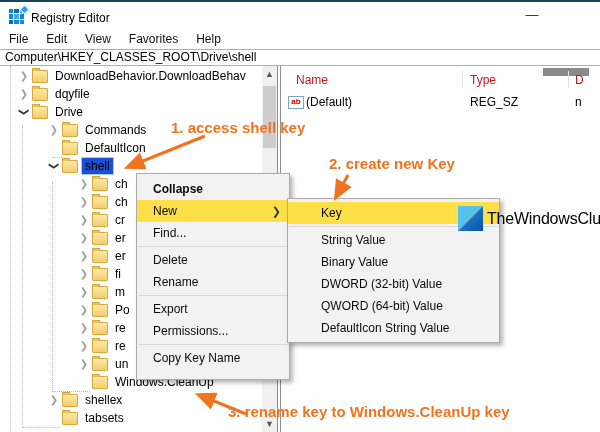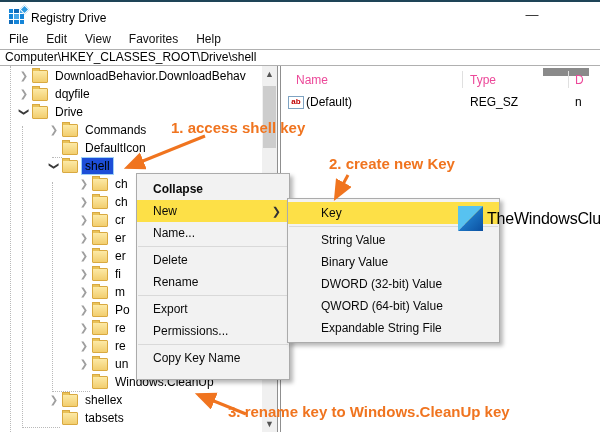--- a/index.html
+++ b/index.html
@@ -44,21 +44,21 @@
   
   .vscroll{position:absolute;left:262px;top:66px;width:15px;height:366px;background:#f0f0f0;}
   .vscroll .up,.vscroll .down{position:absolute;left:0;width:15px;height:16px;color:#555;
         font-size:9px;text-align:center;line-height:16px;}
   .vscroll .up{top:0;}
   .vscroll .down{bottom:0;}
   .vscroll .thumb{position:absolute;left:1px;top:20px;width:13px;height:62px;background:#cdcdcd;}
   .splitter{position:absolute;top:66px;height:366px;width:1px;background:#8f8f8f;}
   .right-pane{position:absolute;left:281px;top:66px;width:319px;height:366px;background:#fff;overflow:hidden;}
   .artifact-bar{position:absolute;left:262px;top:2px;width:46px;height:8px;background:#8a8a8a;}
-  .col-head{position:absolute;top:7px;color:#ec4899;}
+  .col-head{position:absolute;top:7px;color:#b91c1c;}
   .col-line{position:absolute;top:5px;height:17px;width:1px;background:#e0e0e0;}
   .val-row{position:absolute;top:28px;left:0;width:319px;height:17px;}
   .ab-icon{position:absolute;left:7px;top:2px;width:14px;height:11px;border:1px solid #7fa3c2;
            background:#fff;color:#c00000;font-size:8px;font-weight:bold;text-align:center;line-height:10px;}
   .val-name{position:absolute;left:25px;top:1px;color:#000;}
   .val-type{position:absolute;left:189px;top:1px;color:#000;}
   .val-data{position:absolute;left:294px;top:1px;color:#000;}
   
   .menu{position:absolute;background:#f2f2f2;border:1px solid #ababab;
         box-shadow:3px 3px 4px rgba(0,0,0,0.28);padding:4px 0 10px 0;}
@@ -94,21 +94,21 @@
         <i></i>
         <i></i>
         <i></i>
         <i></i>
         <i></i>
         <i></i>
         <i></i>
         <i></i>
     </span>
     <span class="reg-spark"></span>
-    <span class="title-text">Registry Drive</span>
+    <span class="title-text">Registry Editor</span>
     <span class="minimize">—</span>
   </div>
 
   <div class="menubar">
     <span>File</span>
     <span>Edit</span>
     <span>View</span>
     <span>Favorites</span>
     <span>Help</span>
   </div>
@@ -246,39 +246,39 @@
       <span class="ab-icon">ab</span>
       <span class="val-name">(Default)</span>
       <span class="val-type">REG_SZ</span>
       <span class="val-data">n</span>
     </div>
   </div>
 
   <div class="menu" id="context-menu">
       <div class="menu-item bold">Collapse</div>
       <div class="menu-item hl">New<span class="sub-arrow">❯</span></div>
-      <div class="menu-item">Name...</div>
+      <div class="menu-item">Find...</div>
       <div class="menu-sep"></div>
       <div class="menu-item">Delete</div>
       <div class="menu-item">Rename</div>
       <div class="menu-sep"></div>
       <div class="menu-item">Export</div>
       <div class="menu-item">Permissions...</div>
       <div class="menu-sep"></div>
       <div class="menu-item">Copy Key Name</div>
     </div>
 
   <div class="menu" id="new-submenu">
       <div class="menu-item hl">Key</div>
       <div class="menu-sep"></div>
       <div class="menu-item">String Value</div>
       <div class="menu-item">Binary Value</div>
       <div class="menu-item">DWORD (32-bit) Value</div>
       <div class="menu-item">QWORD (64-bit) Value</div>
-      <div class="menu-item">Expandable String File</div>
+      <div class="menu-item">DefaultIcon String Value</div>
     </div>
 
   <svg id="overlay" width="600" height="432">
     <defs>
       <marker id="ah" markerWidth="8" markerHeight="8" refX="5.5" refY="3" orient="auto">
         <path d="M0,0 L7,3 L0,6 Z" fill="#f0741f"></path>
       </marker>
     </defs>
     <line x1="205" y1="136" x2="128" y2="167" stroke="#f0741f" stroke-width="3" marker-end="url(#ah)"></line>
     <line x1="348" y1="175" x2="336" y2="197" stroke="#f0741f" stroke-width="3" marker-end="url(#ah)"></line>

